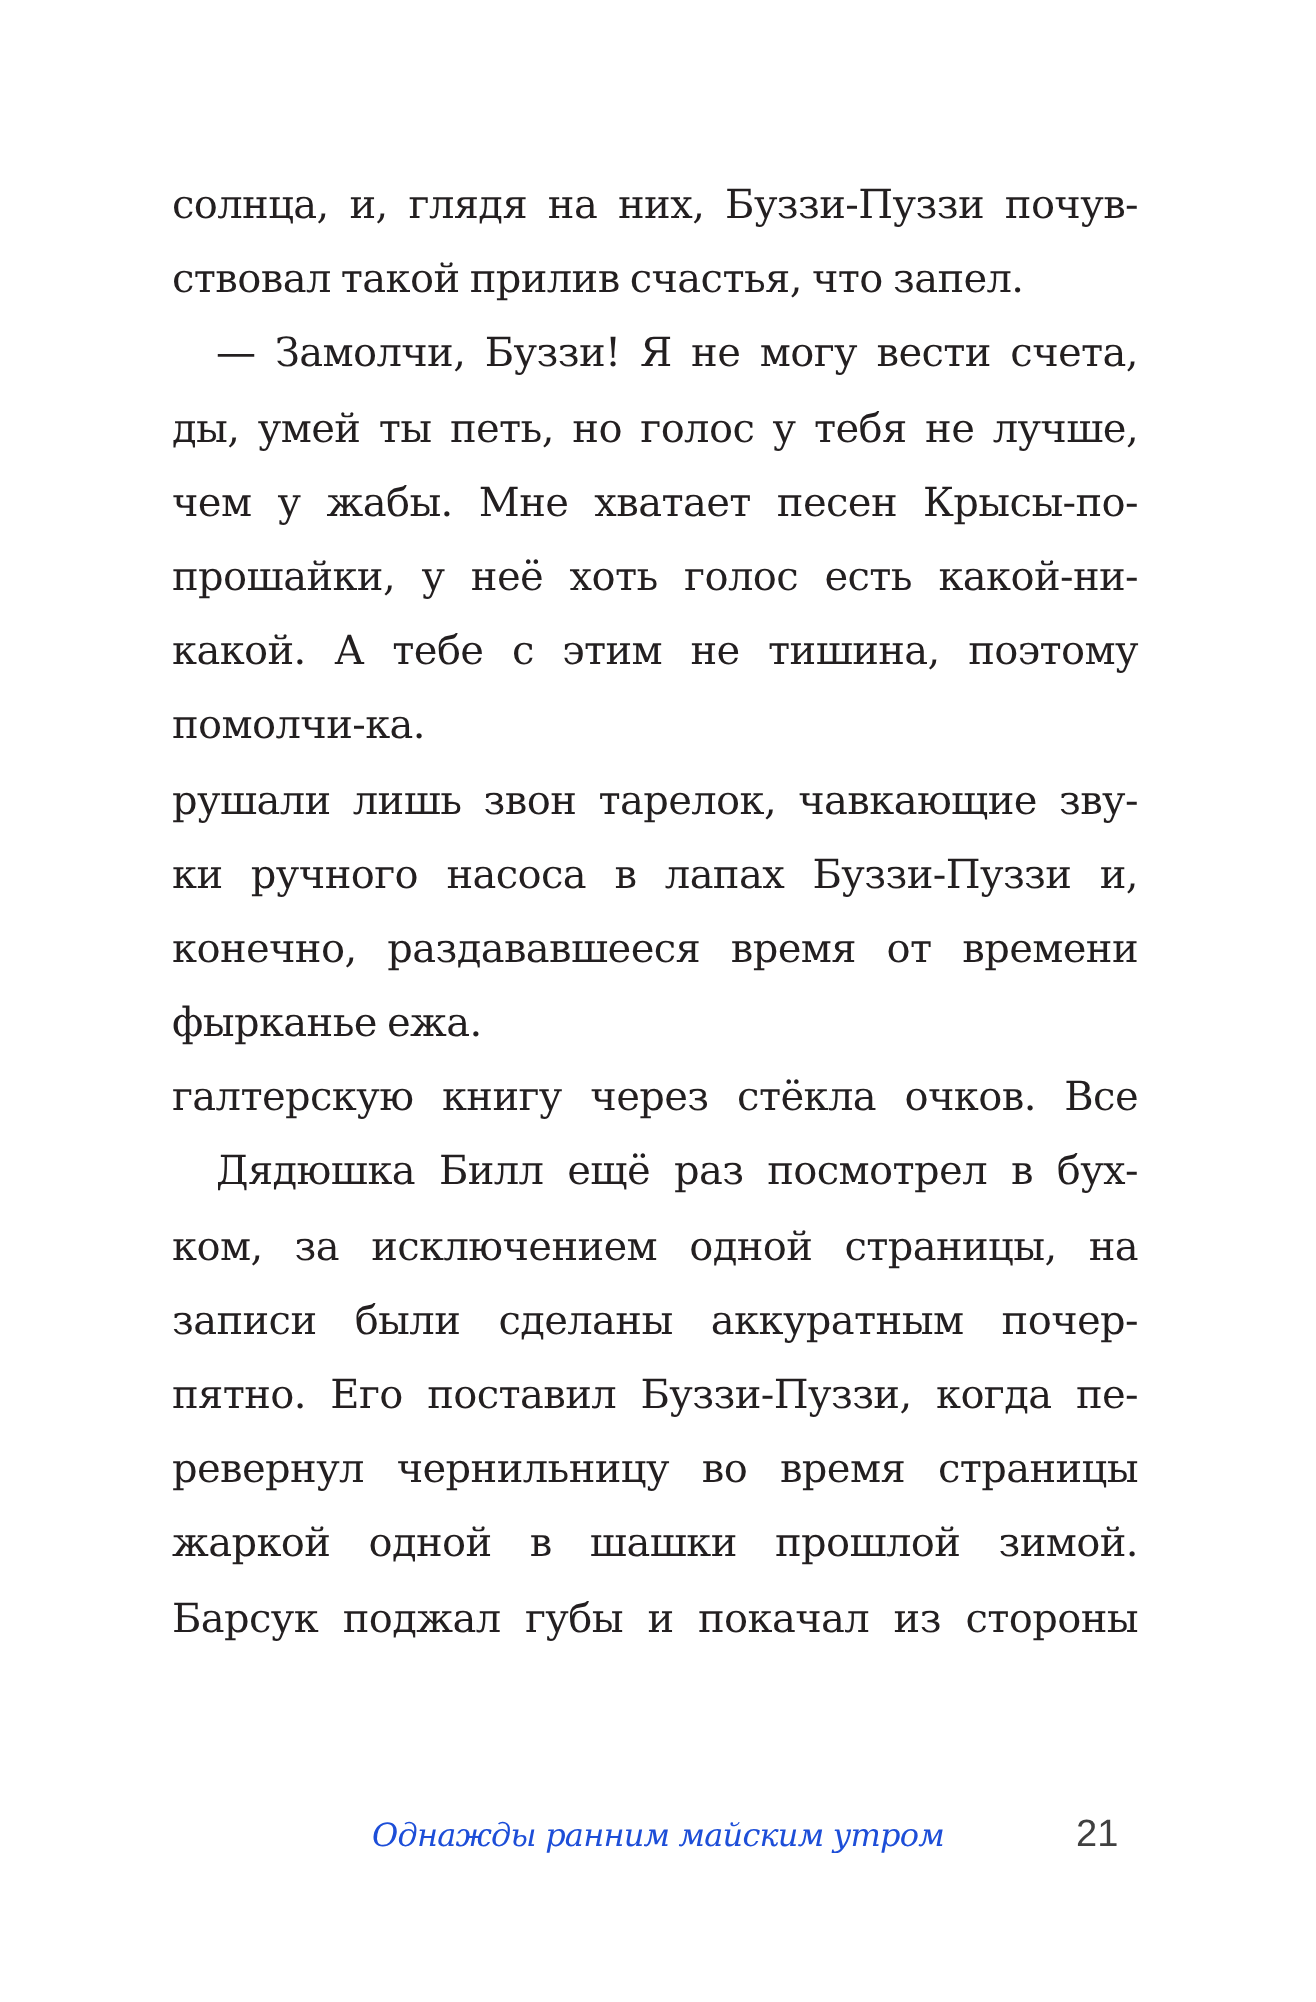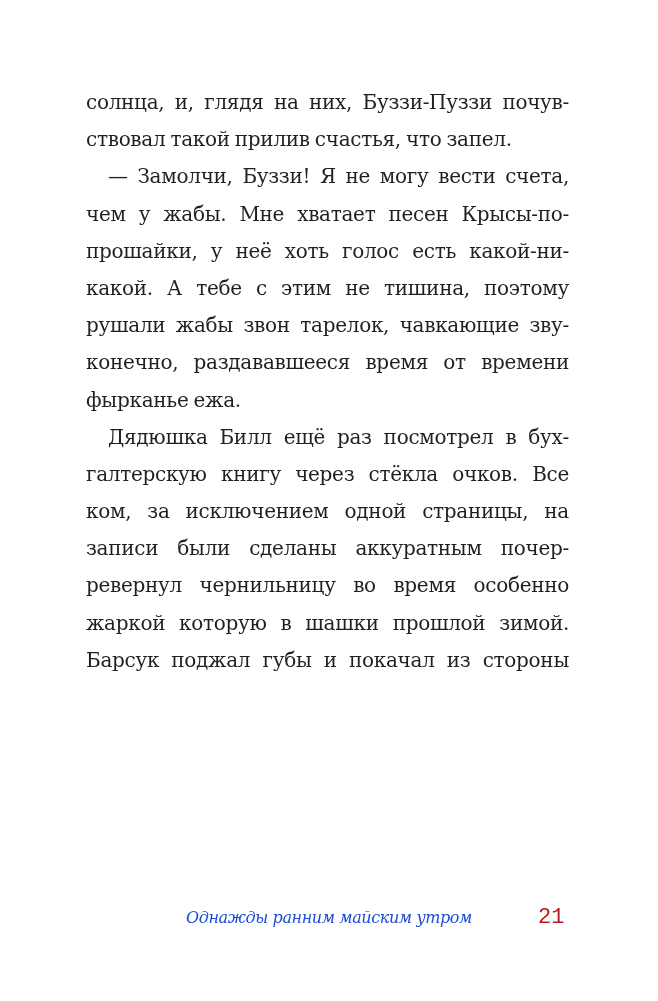--- a/index.html
+++ b/index.html
@@ -52,56 +52,60 @@
       font-style: italic;
       font-size: 16px;
       line-height: 34px;
       letter-spacing: -0.4px;
       color: #1d4ed8;
     }
     .page-number {
       position: absolute;
       left: 538px;
       top: 0;
-      font-family: Liberation Mono, monospace;
-      font-size: 22px;
+      font-family: Liberation Sans, sans-serif;
+      font-size: 19px;
       line-height: 34px;
-      color: #b91c1c;
+      color: #404040;
     }
   </style>
 </head>
 <body>
 
 <div class="page">
 
   <div>
     <div class="line">солнца, и, глядя на них, Буззи-Пуззи почув-</div>
     <div class="line last">ствовал такой прилив счастья, что запел.</div>
   </div>
 
   <div>
     <div class="line indent">— Замолчи, Буззи! Я не могу вести счета,</div>
+    <div class="line">ды, умей ты петь, но голос у тебя не лучше,</div>
     <div class="line">чем у жабы. Мне хватает песен Крысы-по-</div>
     <div class="line">прошайки, у неё хоть голос есть какой-ни-</div>
     <div class="line">какой. А тебе с этим не тишина, поэтому</div>
+    <div class="line last">помолчи-ка.</div>
   </div>
 
   <div>
-    <div class="line">рушали жабы звон тарелок, чавкающие зву-</div>
+    <div class="line">рушали лишь звон тарелок, чавкающие зву-</div>
+    <div class="line">ки ручного насоса в лапах Буззи-Пуззи и,</div>
     <div class="line">конечно, раздававшееся время от времени</div>
     <div class="line last">фырканье ежа.</div>
   </div>
 
   <div>
+    <div class="line">галтерскую книгу через стёкла очков. Все</div>
     <div class="line indent">Дядюшка Билл ещё раз посмотрел в бух-</div>
-    <div class="line">галтерскую книгу через стёкла очков. Все</div>
     <div class="line">ком, за исключением одной страницы, на</div>
     <div class="line">записи были сделаны аккуратным почер-</div>
-    <div class="line">ревернул чернильницу во время особенно</div>
-    <div class="line">жаркой которую в шашки прошлой зимой.</div>
+    <div class="line">пятно. Его поставил Буззи-Пуззи, когда пе-</div>
+    <div class="line">ревернул чернильницу во время страницы</div>
+    <div class="line">жаркой одной в шашки прошлой зимой.</div>
     <div class="line">Барсук поджал губы и покачал из стороны</div>
   </div>
 </div>
 
 <div class="footer">
   <span class="running-title">Однажды ранним майским утром</span>
   <span class="page-number">21</span>
 </div>
 
 </body></html>

